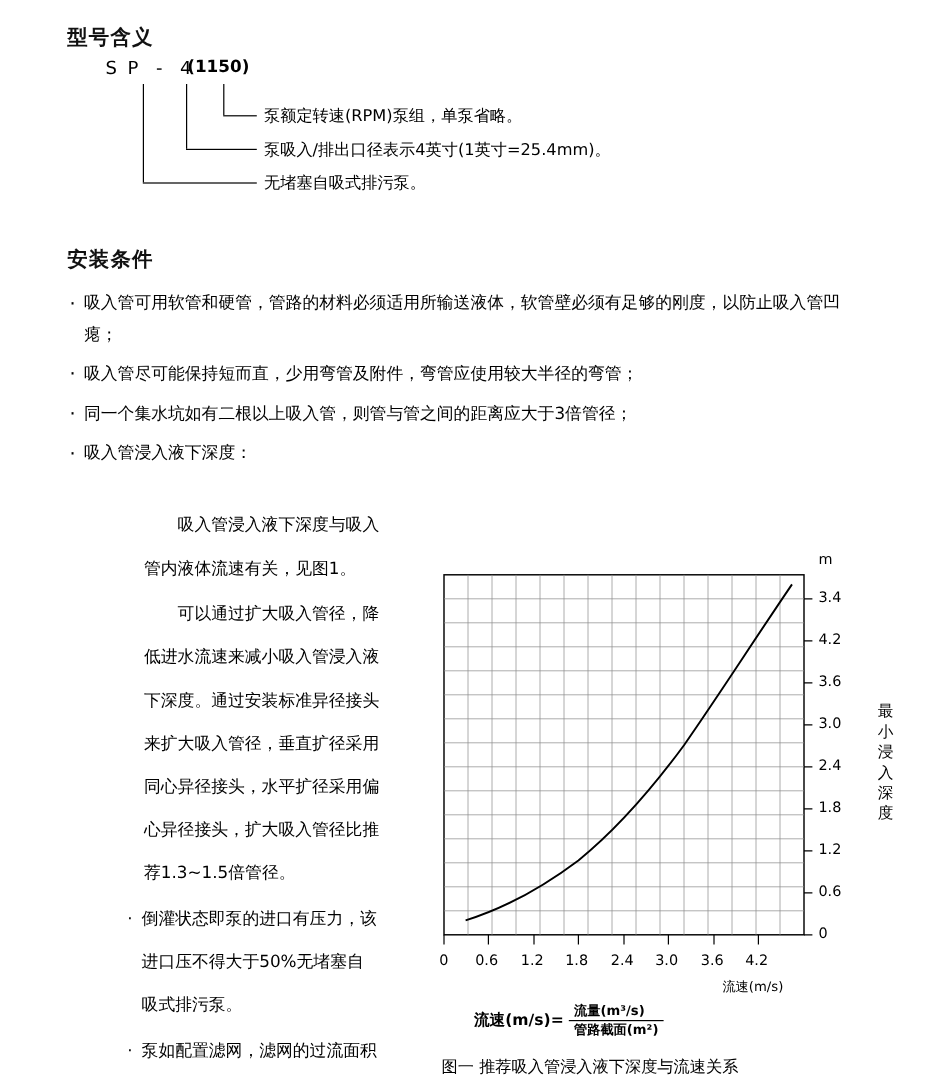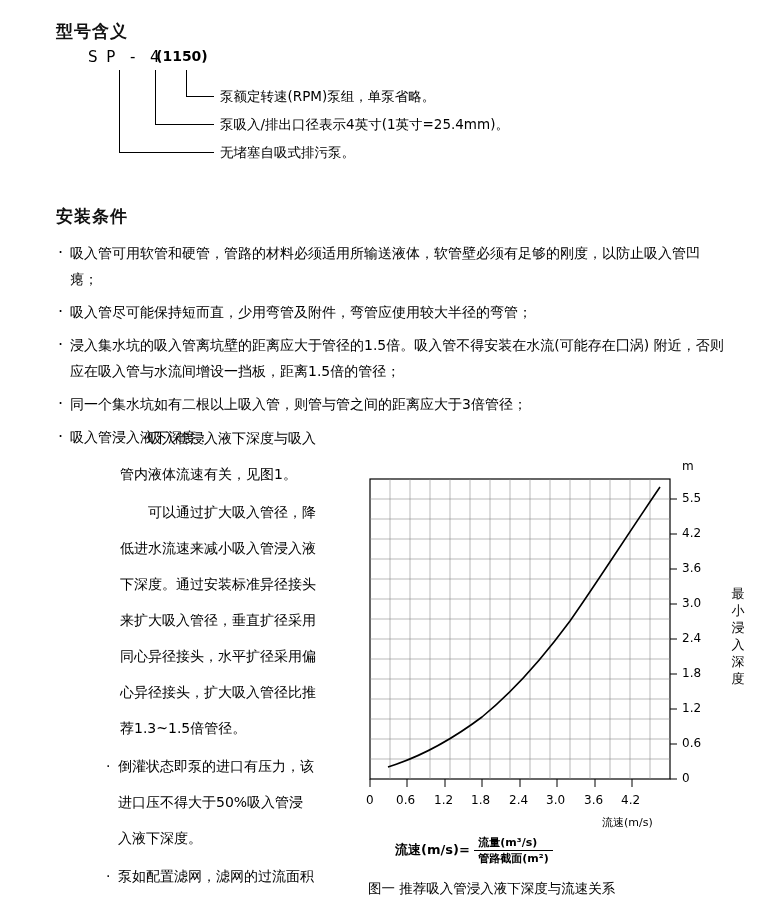--- a/index.html
+++ b/index.html
@@ -186,29 +186,28 @@
     <span class="desc-text" style="left:164px; top:40px;">泵额定转速(RPM)泵组，单泵省略。</span>
     <span class="desc-text" style="left:164px; top:68px;">泵吸入/排出口径表示4英寸(1英寸=25.4mm)。</span>
     <span class="desc-text" style="left:164px; top:96px;">无堵塞自吸式排污泵。</span>
   </div>
 
   <h2 class="section-title" id="title-install">安装条件</h2>
 
   <div class="conditions">
     <div class="bullet-row">吸入管可用软管和硬管，管路的材料必须适用所输送液体，软管壁必须有足够的刚度，以防止吸入管凹瘪；</div>
     <div class="bullet-row">吸入管尽可能保持短而直，少用弯管及附件，弯管应使用较大半径的弯管；</div>
-    <div class="bullet-row">浸入集水坑的吸入管离坑壁的距离应大于管径的1.5倍。吸入管不得安装在水流(可能存在囗涡) 附近，否则应在吸入管与水流间增设一挡板，距离1.5倍的管径；</div>
     <div class="bullet-row">同一个集水坑如有二根以上吸入管，则管与管之间的距离应大于3倍管径；</div>
     <div class="bullet-row">吸入管浸入液下深度：</div>
   </div>
 
   <div class="left-column">
     <p class="lc-par">吸入管浸入液下深度与吸入管内液体流速有关，见图1。</p>
     <p class="lc-par">可以通过扩大吸入管径，降低进水流速来减小吸入管浸入液下深度。通过安装标准异径接头来扩大吸入管径，垂直扩径采用同心异径接头，水平扩径采用偏心异径接头，扩大吸入管径比推荐1.3~1.5倍管径。</p>
-    <p class="lc-par lc-bullet">倒灌状态即泵的进口有压力，该进口压不得大于50%吸入管浸入液下深度。</p>
+    <p class="lc-par lc-bullet">倒灌状态即泵的进口有压力，该进口压不得大于50%无堵塞自吸式排污泵。</p>
     <p class="lc-par lc-bullet">泵如配置滤网，滤网的过流面积是吸入管过流面积的4 - 6倍，而且保证滤网的最大通过颗粒直径小于泵的最大通过颗粒直径。</p>
   </div>
 
   <div class="chart-wrap">
 
     <span class="chart-axis-unit" style="left:352px; top:4px;">m</span>
 
     <svg width="430" height="360" viewBox="0 0 430 360" style="position:absolute; left:0; top:14px;">
 
       <rect x="40" y="10" width="300" height="300" fill="#ffffff" stroke="#000" stroke-width="1.2"></rect>
@@ -270,21 +269,21 @@
     </svg>
 
     <span class="chart-axis-unit" style="left:352px; top:316px;">0</span>
     <span class="chart-axis-unit" style="left:352px; top:281px;">0.6</span>
     <span class="chart-axis-unit" style="left:352px; top:246px;">1.2</span>
     <span class="chart-axis-unit" style="left:352px; top:211px;">1.8</span>
     <span class="chart-axis-unit" style="left:352px; top:176px;">2.4</span>
     <span class="chart-axis-unit" style="left:352px; top:141px;">3.0</span>
     <span class="chart-axis-unit" style="left:352px; top:106px;">3.6</span>
     <span class="chart-axis-unit" style="left:352px; top:71px;">4.2</span>
-    <span class="chart-axis-unit" style="left:352px; top:36px;">5.5</span>
+    <span class="chart-axis-unit" style="left:352px; top:36px;">3.4</span>
 
     <span class="chart-axis-unit" style="left:36px;  top:338px;">0</span>
     <span class="chart-axis-unit" style="left:66px;  top:338px;">0.6</span>
     <span class="chart-axis-unit" style="left:104px; top:338px;">1.2</span>
     <span class="chart-axis-unit" style="left:141px; top:338px;">1.8</span>
     <span class="chart-axis-unit" style="left:179px; top:338px;">2.4</span>
     <span class="chart-axis-unit" style="left:216px; top:338px;">3.0</span>
     <span class="chart-axis-unit" style="left:254px; top:338px;">3.6</span>
     <span class="chart-axis-unit" style="left:291px; top:338px;">4.2</span>
 

